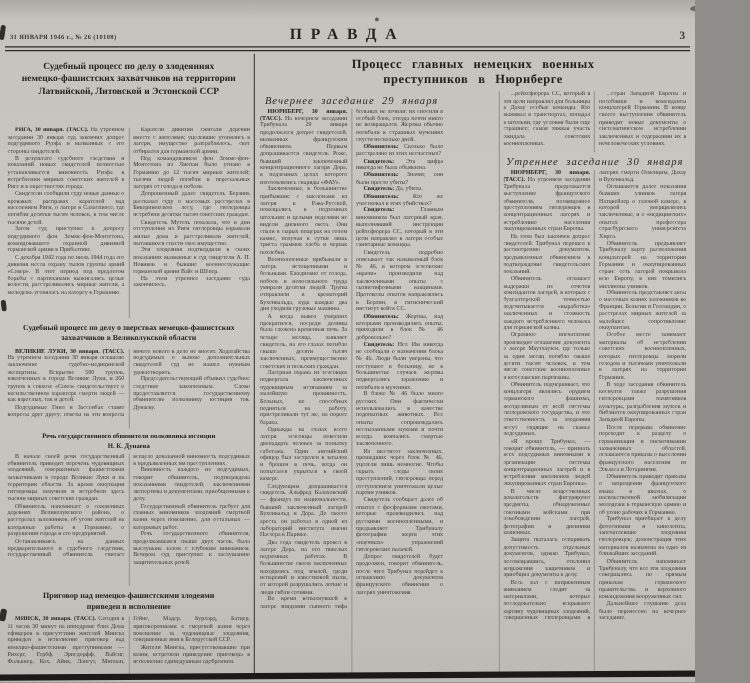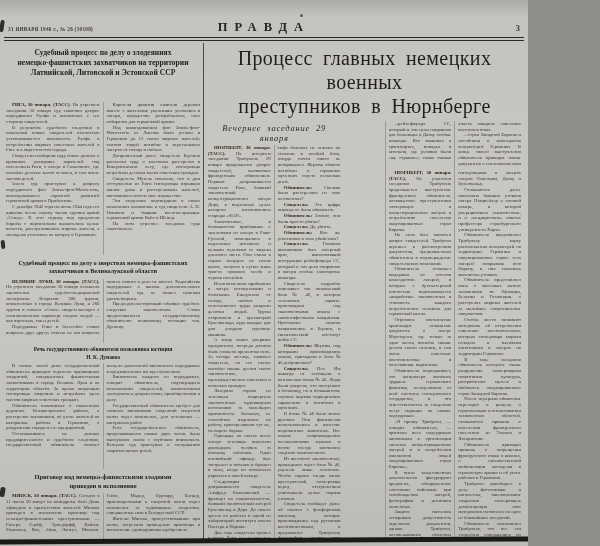--- a/index.html
+++ b/index.html
@@ -1,43 +1,42 @@
 <!DOCTYPE html>
 <html><head>
 <meta charset="utf-8">
 <style>
   html,body{margin:0;padding:0;background:#8e8d89;}
   .page{
-    position:relative; width:480px; height:546px; overflow:hidden;
+    position:relative; width:556px; height:546px; overflow:hidden;
     font-family:"Liberation Serif", serif;
     background:linear-gradient(180deg,#abaaa5 0px,#c5c3bd 16px,#cac8c2 45%,#c3c1bb 85%,#bcbab4 100%);
     color:#35342f;
     text-rendering:optimizeSpeed;
-    padding-left:48px;
   }
   
   .header{position:absolute;top:20px;left:8px;right:8px;display:flex;align-items:baseline;}
   .issue{width:170px;font-size:5.2px;font-weight:bold;letter-spacing:.3px;color:#3a3934;}
   .masthead{flex:1;text-align:center;font-size:12.5px;font-weight:bold;letter-spacing:7px;color:#262522;}
   .pageno{width:170px;text-align:right;font-size:9px;font-weight:bold;color:#3a3934;}
   .rule-double{position:absolute;top:37px;left:4px;right:4px;height:2.4px;
     border-top:1.8px solid #2b2a26;border-bottom:.9px solid #2b2a26;}
   
   .content{position:absolute;top:43px;left:5px;right:5px;bottom:6px;display:flex;}
   .left-sec{width:196px;display:flex;flex-direction:column;min-height:0;}
   .vrule{width:1px;background:#4c4b45;margin:0 2px;}
   .main-sec{flex:1;display:flex;flex-direction:column;min-height:0;padding:0 2px;}
   
   .hl{font-weight:bold;text-align:center;color:#232320;margin:0;}
   .hl-a1{font-size:7.6px;line-height:1.32;margin:5px 2px 4px;}
   .hl-a2{font-size:6.2px;line-height:1.35;margin:4px 2px 3px;}
   .hl-a3{font-size:5.4px;line-height:1.4;margin:3px 2px 2px;}
   .hl-a4{font-size:6.4px;line-height:1.35;margin:4px 2px 3px;}
-  .main-hl{font-size:20px;line-height:1.2;letter-spacing:.4px;word-spacing:5px;
-    font-weight:normal;text-align:center;color:#201f1c;margin:3px 0 3px;}
+  .main-hl{font-size:10px;line-height:1.2;letter-spacing:.4px;word-spacing:5px;
+    font-weight:bold;text-align:center;color:#201f1c;margin:3px 0 3px;}
   .subhead{font-style:italic;font-size:8.5px;letter-spacing:.8px;word-spacing:3px;
     text-align:center;color:#2c2b27;margin:2px 0 2px;flex:none;}
   
   .article{flex:none;display:flex;flex-direction:column;min-height:0;overflow:hidden;}
   .a1{height:212px;gap:20px;} .a2{height:88px;} .a3{height:126px;} .a4{flex:1;}
   .cols{column-count:2;column-gap:7px;column-rule:.6px solid #9b9a92;
     overflow:hidden;min-height:0;text-align:justify;}
   .article .cols{flex:1;padding:0 1px;}
   .cols p{margin:0;text-indent:6px;font-size:4.8px;line-height:1.18;color:#3a3934;}
   .lead{font-weight:bold;color:#28271f;}
@@ -153,20 +152,21 @@
               <p>Свидетель сообщает далее об опытах с фосфорными ожогами, которые производились над русскими военнопленными, и предъявляет Трибуналу фотографии жертв этих «научных» упражнений гитлеровских палачей.</p>
               <p>Допрос свидетелей будет продолжен, говорит обвинитель, после чего Трибунал перейдет к оглашению документов французского обвинения о лагерях уничтожения.</p>
             </div>
         </div>
         <div class="half half-r">
           <div class="cols pre-cols">
               <p>...рейхсфюрера СС, который в эти цели направлял для больницы в Дахау особые команды. Кто выживал в транспортах, попадал в штольни, где условия были еще страшнее; самая тяжкая участь ожидала советских военнопленных.</p>
               <p>...стран Западной Европы и пособники и коменданты концлагерей Германии. В конце своего выступления обвинитель приводит новые документы о систематическом истреблении заключенных и содержании их в нечеловеческих условиях.</p>
               <p>На этом закончилось вечернее заседание Трибунала 29 января.</p>
             </div>
+          <div class="subhead">Утреннее заседание 30 января</div>
           <div class="cols body-cols">
               <p><b class="lead">НЮРНБЕРГ, 30 января. (ТАСС). </b>На утреннем заседании Трибунала продолжается выступление французского обвинителя, посвященное преступлениям гитлеровцев в концентрационных лагерях и истреблению населения оккупированных стран Европы.</p>
               <p>На этом был закончен допрос свидетелей. Трибунал перешел к рассмотрению документов, предъявленных обвинением в подтверждение свидетельских показаний.</p>
               <p>Обвинитель оглашает выдержки из отчетов комендантов лагерей, в которых с бухгалтерской точностью подсчитывается «выработка» заключенных и стоимость каждого истребленного человека для германской казны.</p>
               <p>Огромное впечатление производит оглашение документа о лагере Маутхаузен, где только за один месяц погибло свыше десяти тысяч человек, в том числе советские военнопленные и югославские партизаны.</p>
               <p>Обвинитель подчеркивает, что концлагеря являлись орудием германского фашизма, неотделимым от всей системы гитлеровского государства, и что ответственность за злодеяния несут сидящие на скамье подсудимых.</p>
               <p>«Я прошу Трибунал, — говорит обвинитель, — признать всех подсудимых виновными в организации системы концентрационных лагерей и в истреблении миллионов людей оккупированных стран Европы».</p>
               <p>В числе вещественных доказательств фигурируют предметы, обнаруженные союзными войсками при освобождении лагерей, фотографии и дневники казненных.</p>
               <p>Защита пыталась оспаривать допустимость отдельных документов, однако Трибунал, посовещавшись, отклонил возражения защитников и приобщил документы к делу.</p>
               <p>Весь зал с напряженным вниманием следит за материалами, которые последовательно вскрывают картину чудовищных злодеяний, совершенных гитлеровцами в лагерях смерти Освенцим, Дахау и Бухенвальд.</p>

